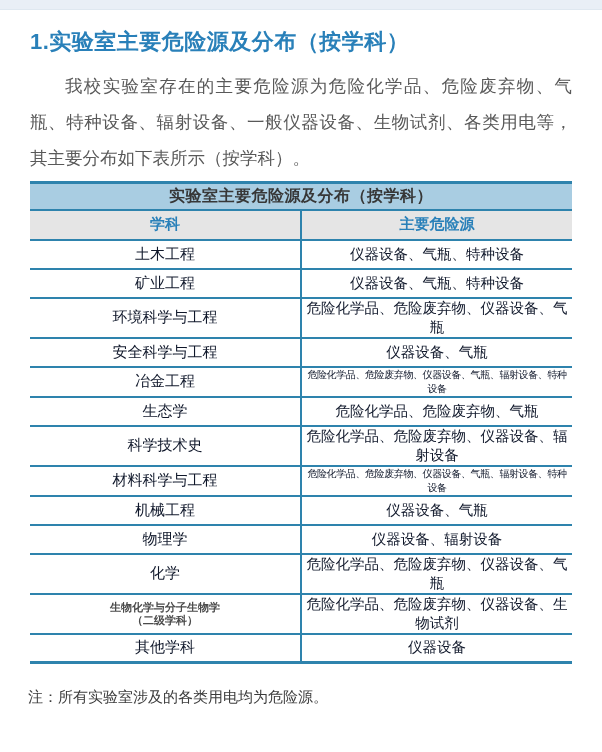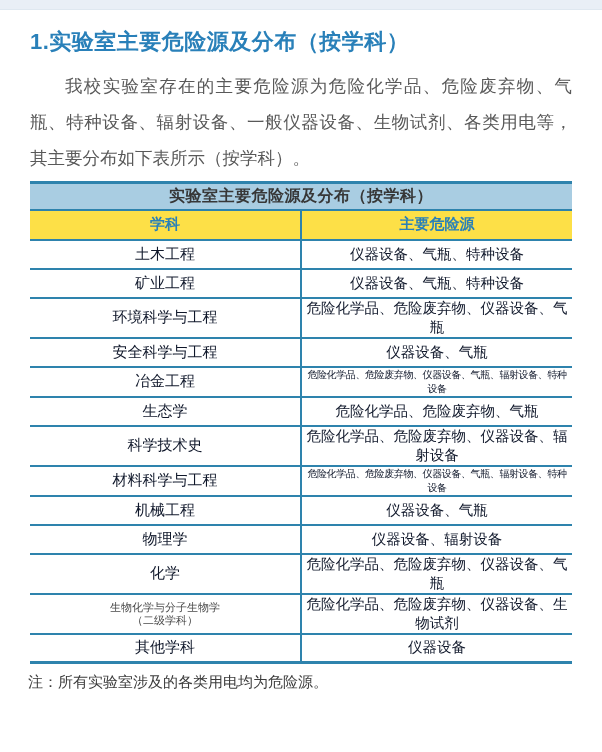--- a/index.html
+++ b/index.html
@@ -36,38 +36,38 @@
     background: #a9cde2;
     border-top: 3px solid #2e83ad;
     border-bottom: 2px solid #2e83ad;
     font-size: 16px; font-weight: bold; color: #373737;
     letter-spacing: 0.5px;
   }
   tr.col-header th {
     height: 30px;
     border-bottom: 2px solid #2e83ad;
     color: #2980b9; font-size: 15px; font-weight: bold;
-    background: #fde047;
+    background: #e5e5e5;
   }
   th.col-disc, td.c-disc { width: 152px; border-right: 2px solid #2e83ad; }
   tbody td {
     height: 29px;
     border-bottom: 2px solid #2e83ad;
     font-size: 14.5px; color: #0f172a;
     padding: 0 3px;
   }
   td.c-disc { font-size: 15px; }
   td.c-disc.small {
     font-size: 11px; line-height: 13px;
-    white-space: pre-line; font-weight: normal; color: #4a4a4a;
+    white-space: pre-line; font-weight: bold; color: #4a4a4a;
   }
   td.c-haz.compact { font-size: 10px; letter-spacing: -0.4px; }
   tbody tr:last-child td { border-bottom-width: 3px; }
   .note {
-    margin-top: 9px; margin-left: -2px;
+    margin-top: 24px; margin-left: -2px;
     font-size: 15px; color: #3b3b3b;
   }
 </style>
 </head>
 <body>
 
 <div class="page">
   <div class="top-strip"></div>
 
   <div class="content">

